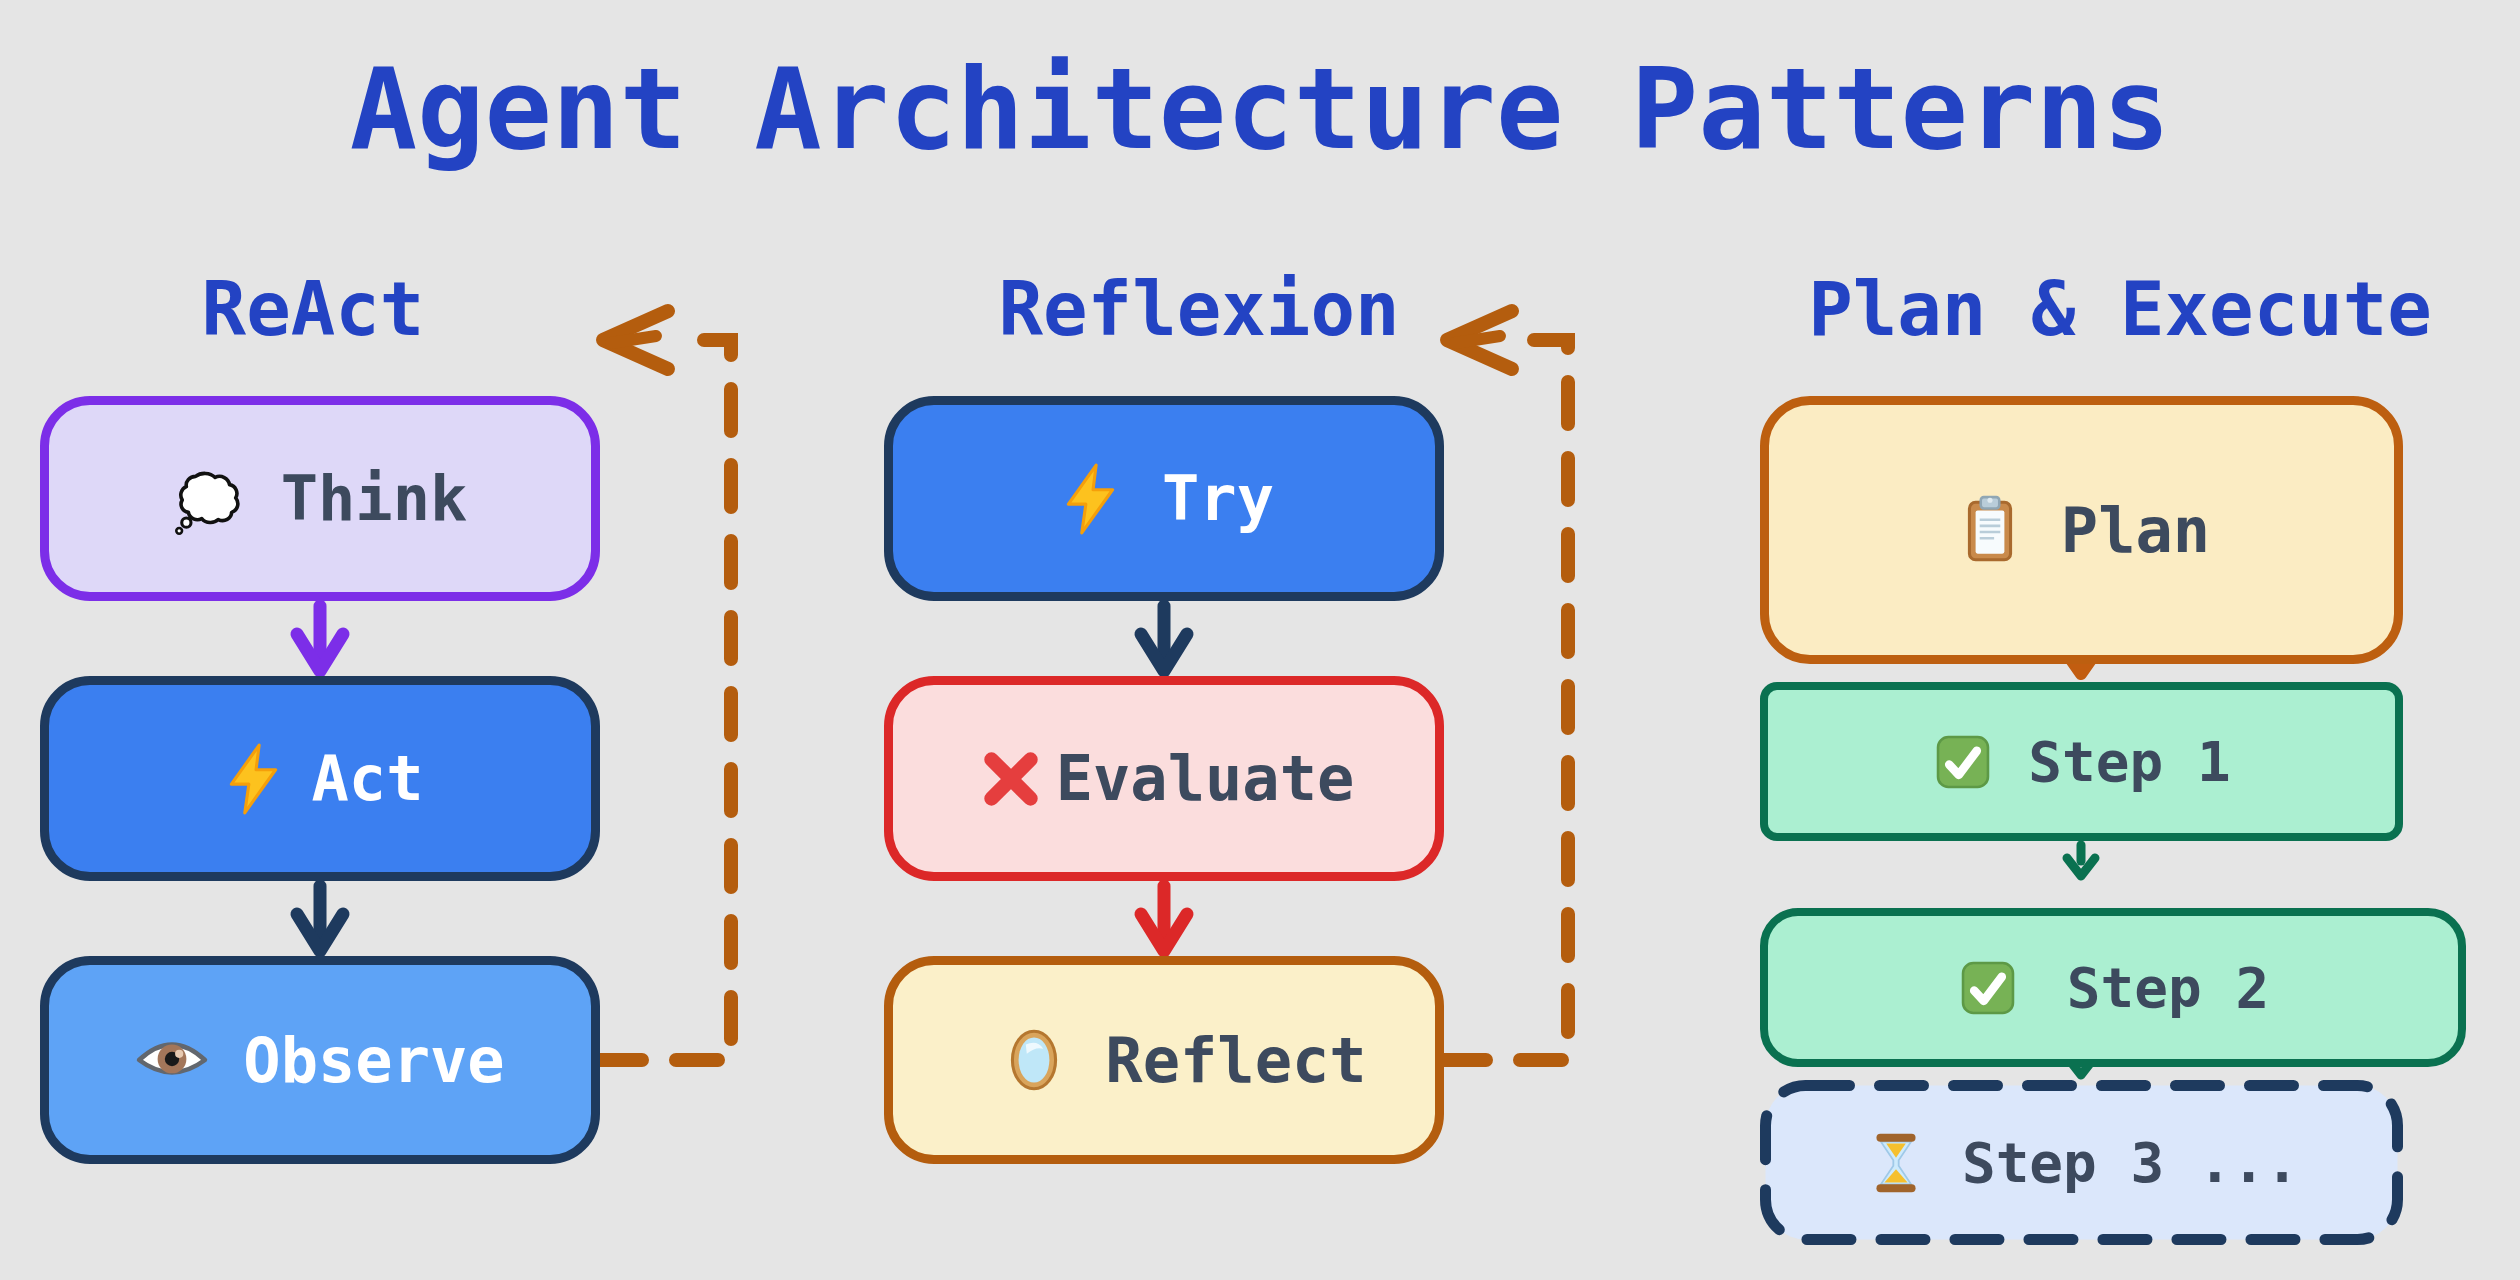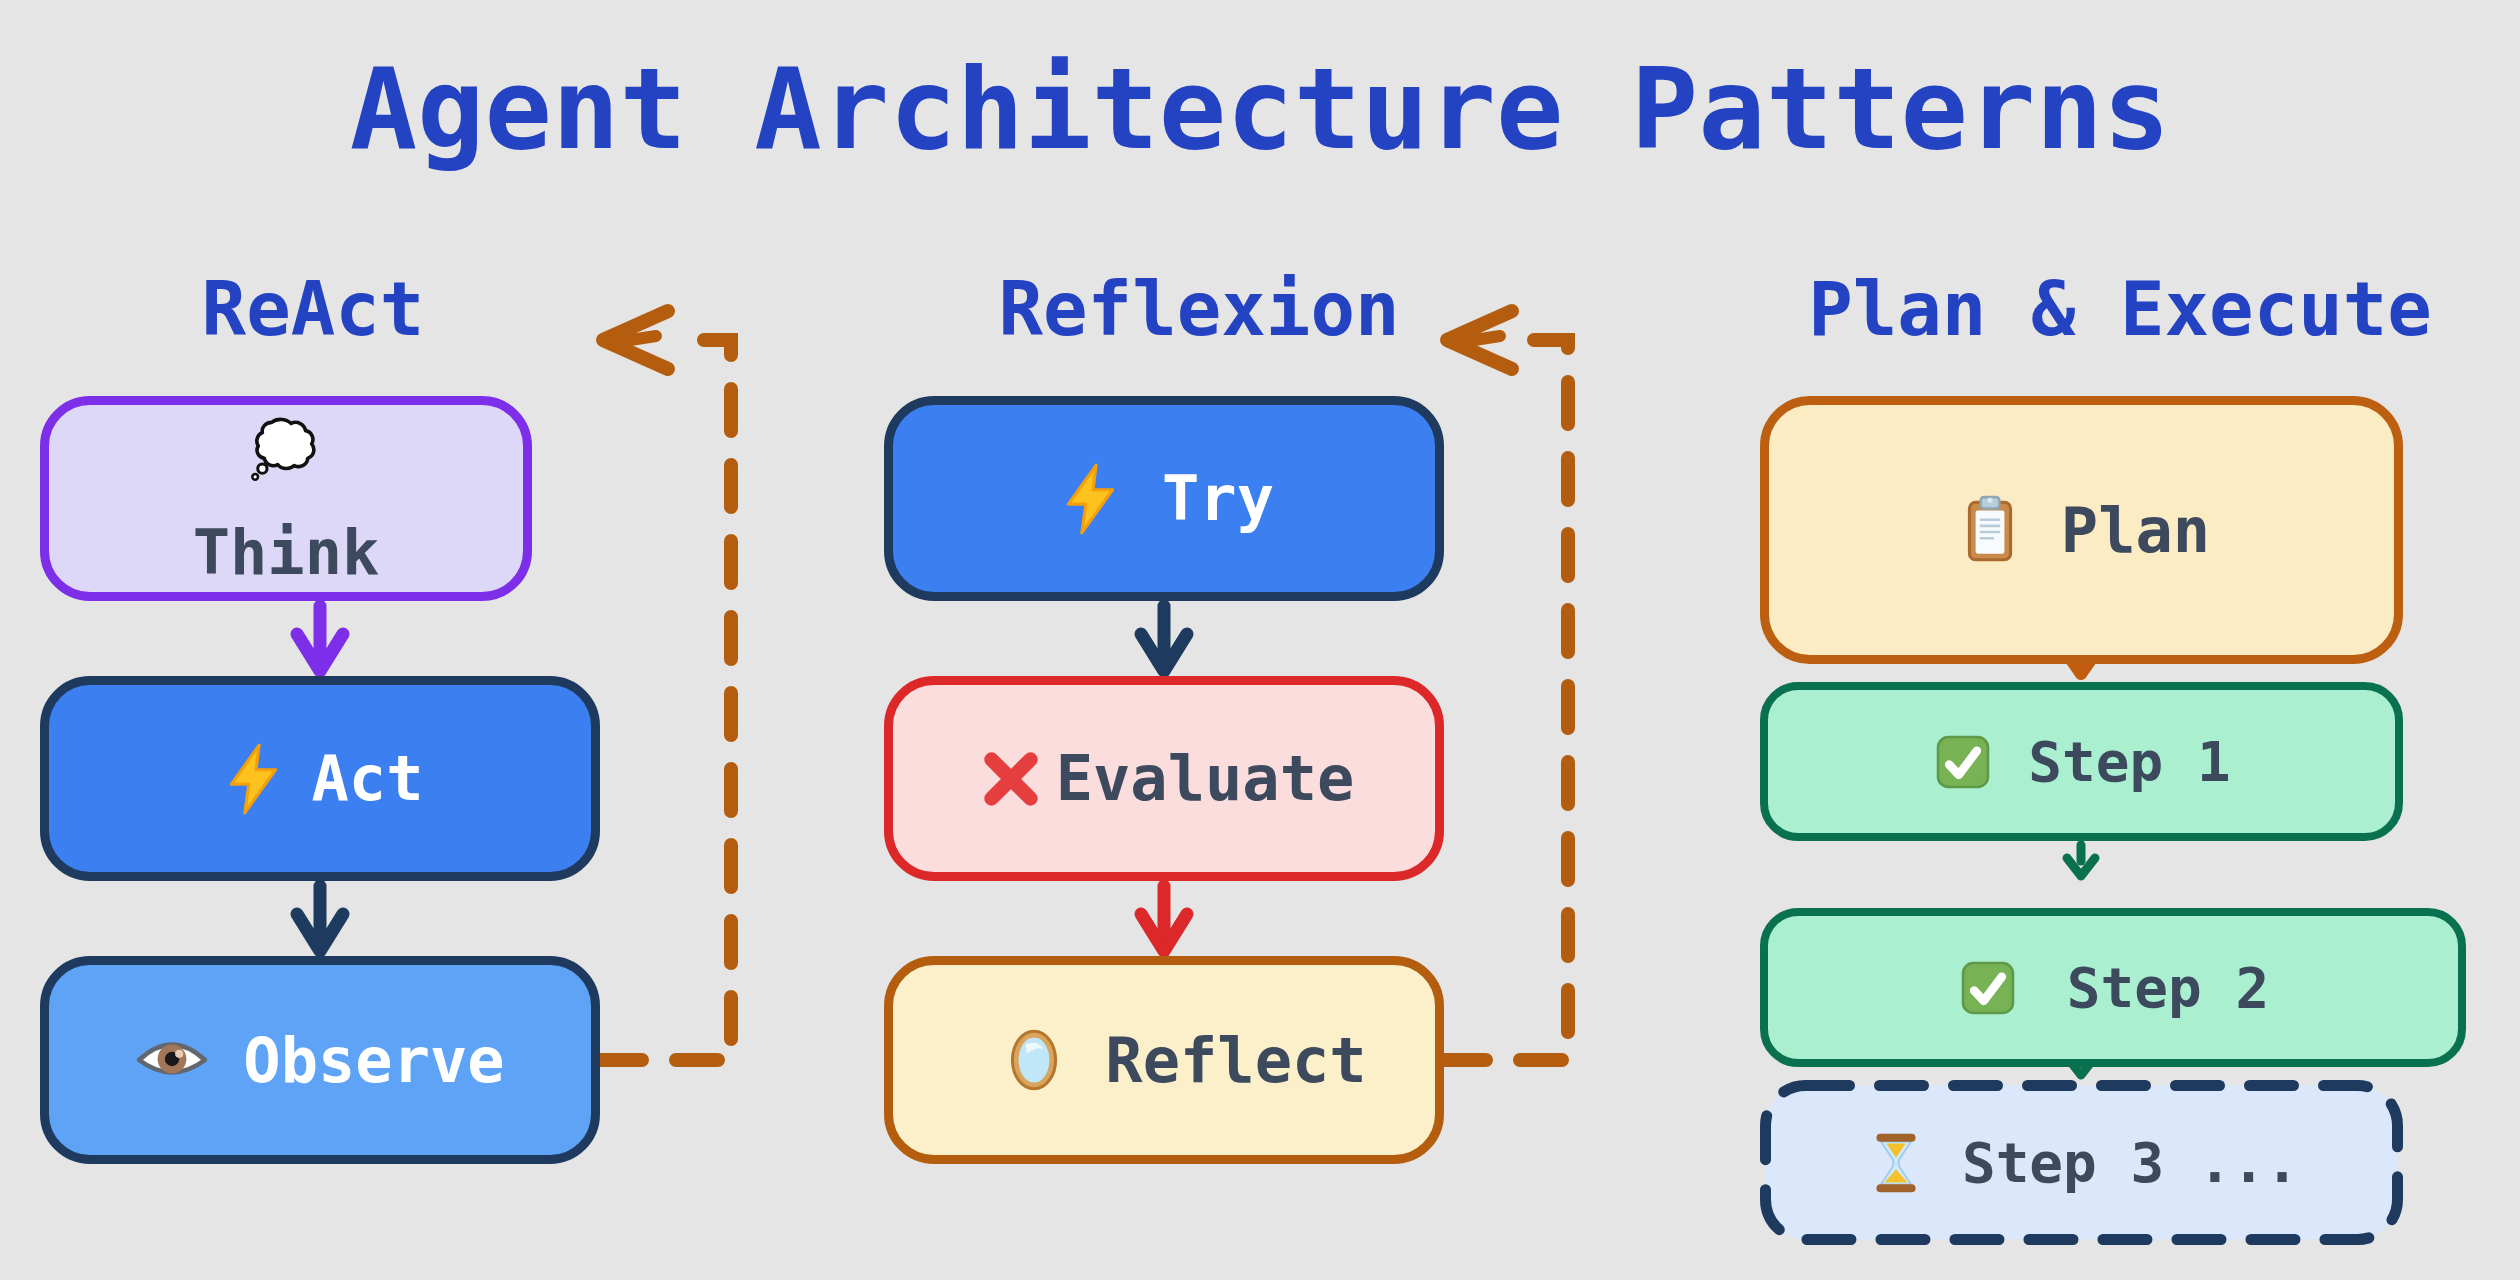--- a/index.html
+++ b/index.html
@@ -29,30 +29,30 @@
   .h-reflexion{left:899px;width:600px;}
   .h-plan{left:1790px;width:660px;}
   .connectors{position:absolute;left:0;top:0;width:2520px;height:1280px;}
   .node{
     position:absolute;box-sizing:border-box;border-radius:50px;
     display:flex;align-items:center;justify-content:center;gap:34px;
     font-size:62px;font-weight:bold;color:var(--slate);white-space:nowrap;
   }
   .node .icon{display:flex;align-items:center;justify-content:center;}
   .node .icon svg{width:74px;height:74px;}
-  .n-think  {left:40px;  top:396px; width:492px;height:205px;background:#ded8f8;border:9px solid var(--purple);flex-direction:column;}
+  .n-think  {left:40px;  top:396px; width:560px;height:205px;background:#ded8f8;border:9px solid var(--purple);}
   .n-act    {left:40px;  top:676px; width:560px;height:205px;background:#3b7ff0;border:9px solid var(--navy);color:#ffffff;gap:21px;}
   .n-observe{left:40px;  top:956px; width:560px;height:208px;background:#5ea3f6;border:9px solid var(--navy);color:#ffffff;}
   .n-try    {left:884px; top:396px; width:560px;height:205px;background:#3b7ff0;border:9px solid var(--navy);color:#ffffff;}
   .n-eval   {left:884px; top:676px; width:560px;height:205px;background:#fbdddd;border:9px solid var(--red);gap:8px;}
   .n-reflect{left:884px; top:956px; width:560px;height:208px;background:#fbf0c9;border:9px solid var(--orange);padding-left:36px;}
   .n-plan   {left:1760px;top:396px; width:643px;height:268px;background:#fbecc3;border:9px solid #bd5f10;}
   .n-step   {border-radius:38px;background:#abefd1;border:8px solid var(--green);font-size:56px;}
   .n-step .icon svg{width:62px;height:62px;}
-  .n-step1  {left:1760px;top:682px; width:643px;height:159px;}
+  .n-step1  {left:1760px;top:682px; width:643px;height:159px;border-radius:17px;}
   .n-step2  {left:1760px;top:908px; width:706px;height:159px;gap:48px;}
   .n-step3  {left:1760px;top:1080px;width:643px;height:165px;background:none;border:none;font-size:56px;}
   .n-step3 .icon svg{width:64px;height:64px;}
 </style>
 </head>
 <body>
 
 <div class="canvas">
 
   <h1 class="title">Agent Architecture Patterns</h1>

